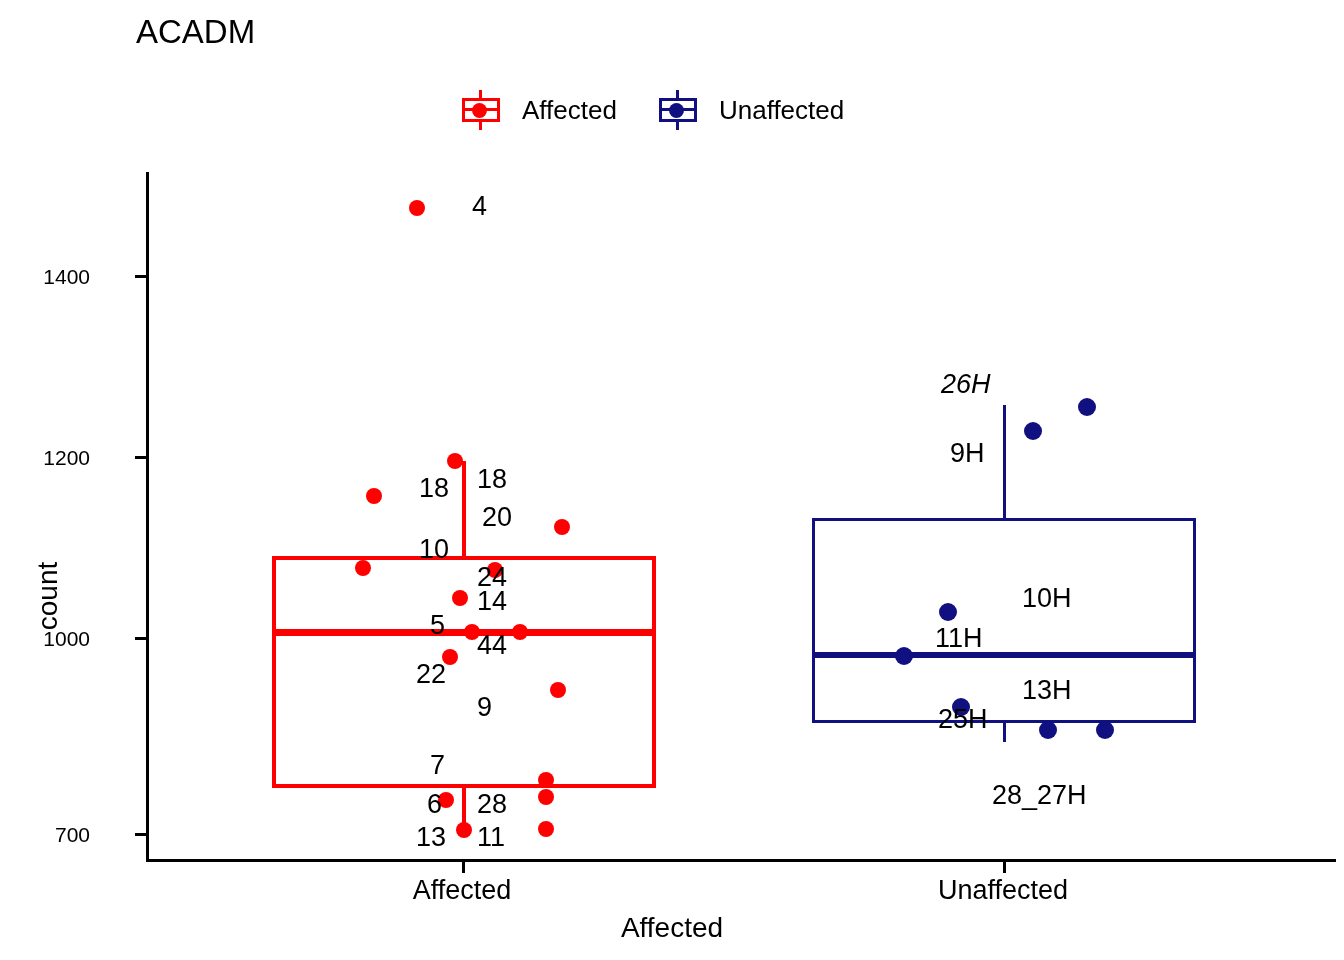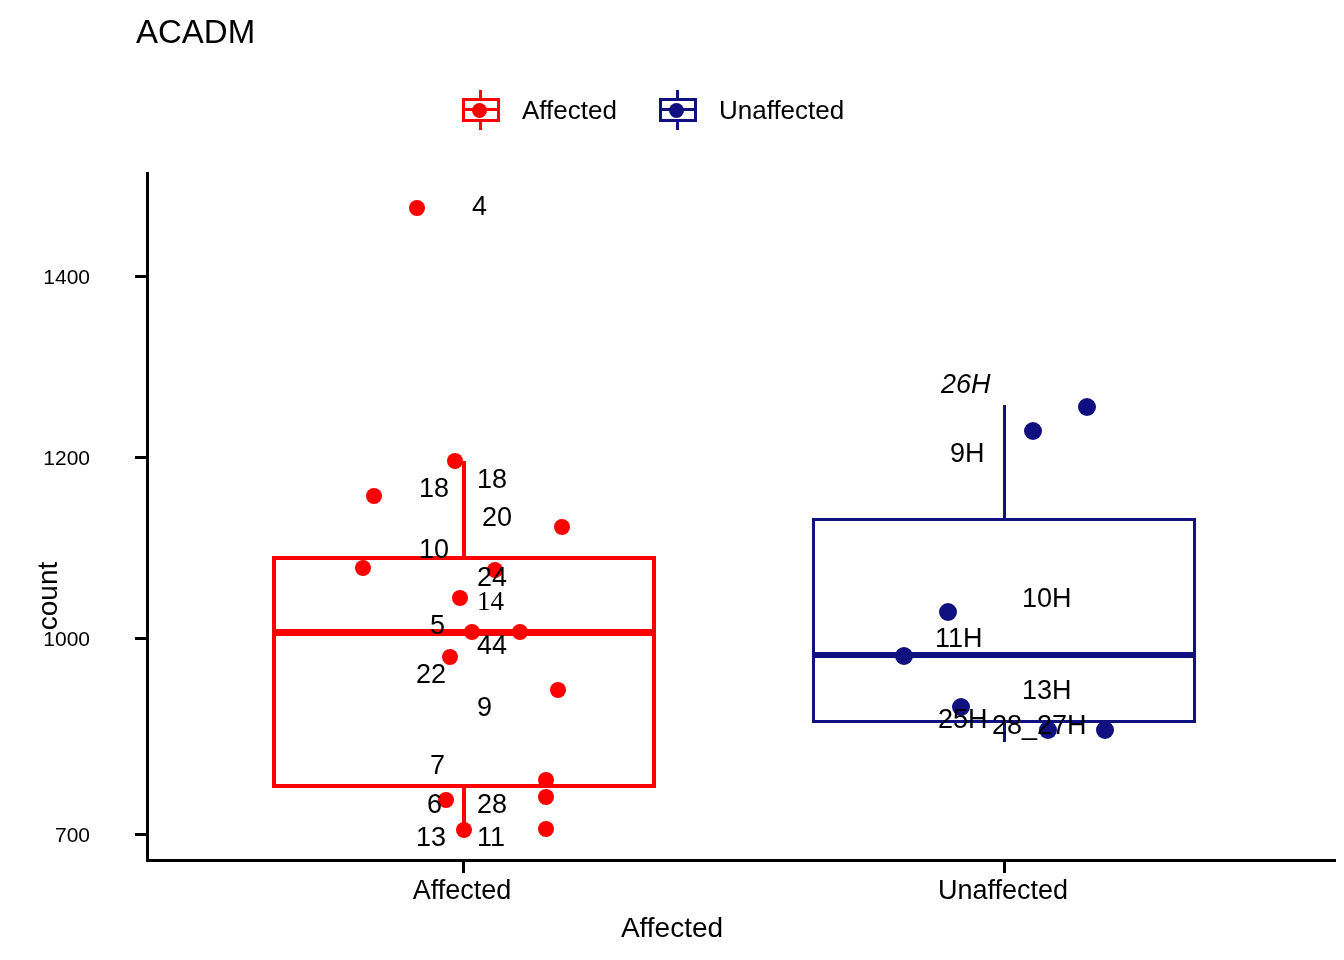--- a/index.html
+++ b/index.html
@@ -127,21 +127,21 @@
       <div class="pt-label" style="left: 477px; top: 434px; margin-top: 32px;">18</div>
       <div class="pt" style="left: 366px; top: 488px; width: 16px; height: 16px; background: rgb(255, 0, 0);"></div>
       <div class="pt-label" style="left: 419px; top: 475px;">18</div>
       <div class="pt" style="left: 554px; top: 519px; width: 16px; height: 16px; background: rgb(255, 0, 0);"></div>
       <div class="pt-label" style="left: 482px; top: 504px;">20</div>
       <div class="pt" style="left: 355px; top: 560px; width: 16px; height: 16px; background: rgb(255, 0, 0);"></div>
       <div class="pt-label" style="left: 419px; top: 536px;">10</div>
       <div class="pt" style="left: 487px; top: 562px; width: 16px; height: 16px; background: rgb(255, 0, 0);"></div>
       <div class="pt-label" style="left: 477px; top: 536px; margin-top: 28px;">24</div>
       <div class="pt" style="left: 452px; top: 590px; width: 16px; height: 16px; background: rgb(255, 0, 0);"></div>
-      <div class="pt-label" style="left: 477px; top: 588px; font-family: Liberation Serif, serif;">14</div>
+      <div class="pt-label" style="left: 477px; top: 588px;">14</div>
       <div class="pt" style="left: 464px; top: 624px; width: 16px; height: 16px; background: rgb(255, 0, 0);"></div>
       <div class="pt-label" style="left: 430px; top: 612px;">5</div>
       <div class="pt" style="left: 512px; top: 624px; width: 16px; height: 16px; background: rgb(255, 0, 0);"></div>
       <div class="pt-label" style="left: 477px; top: 632px;">44</div>
       <div class="pt" style="left: 442px; top: 649px; width: 16px; height: 16px; background: rgb(255, 0, 0);"></div>
       <div class="pt-label" style="left: 416px; top: 661px;">22</div>
       <div class="pt" style="left: 550px; top: 682px; width: 16px; height: 16px; background: rgb(255, 0, 0);"></div>
       <div class="pt-label" style="left: 477px; top: 694px;">9</div>
       <div class="pt" style="left: 538px; top: 772px; width: 16px; height: 16px; background: rgb(255, 0, 0);"></div>
       <div class="pt-label" style="left: 430px; top: 752px;">7</div>
@@ -163,16 +163,16 @@
       <div class="pt-label" style="left: 950px; top: 440px;">9H</div>
       <div class="pt" style="left: 939px; top: 603px; width: 18px; height: 18px; background: rgb(16, 16, 128);"></div>
       <div class="pt-label" style="left: 1022px; top: 585px;">10H</div>
       <div class="pt" style="left: 895px; top: 647px; width: 18px; height: 18px; background: rgb(16, 16, 128);"></div>
       <div class="pt-label" style="left: 935px; top: 625px;">11H</div>
       <div class="pt" style="left: 952px; top: 698px; width: 18px; height: 18px; background: rgb(16, 16, 128);"></div>
       <div class="pt-label" style="left: 1022px; top: 677px;">13H</div>
       <div class="pt" style="left: 1039px; top: 721px; width: 18px; height: 18px; background: rgb(16, 16, 128);"></div>
       <div class="pt-label" style="left: 938px; top: 706px;">25H</div>
       <div class="pt" style="left: 1096px; top: 721px; width: 18px; height: 18px; background: rgb(16, 16, 128);"></div>
-      <div class="pt-label" style="left: 992px; top: 712px; text-align: center;">28_27H</div>
+      <div class="pt-label" style="left: 992px; top: 782px; text-align: center;">28_27H</div>
     </div>
 
 </div>
 
 </body></html>

